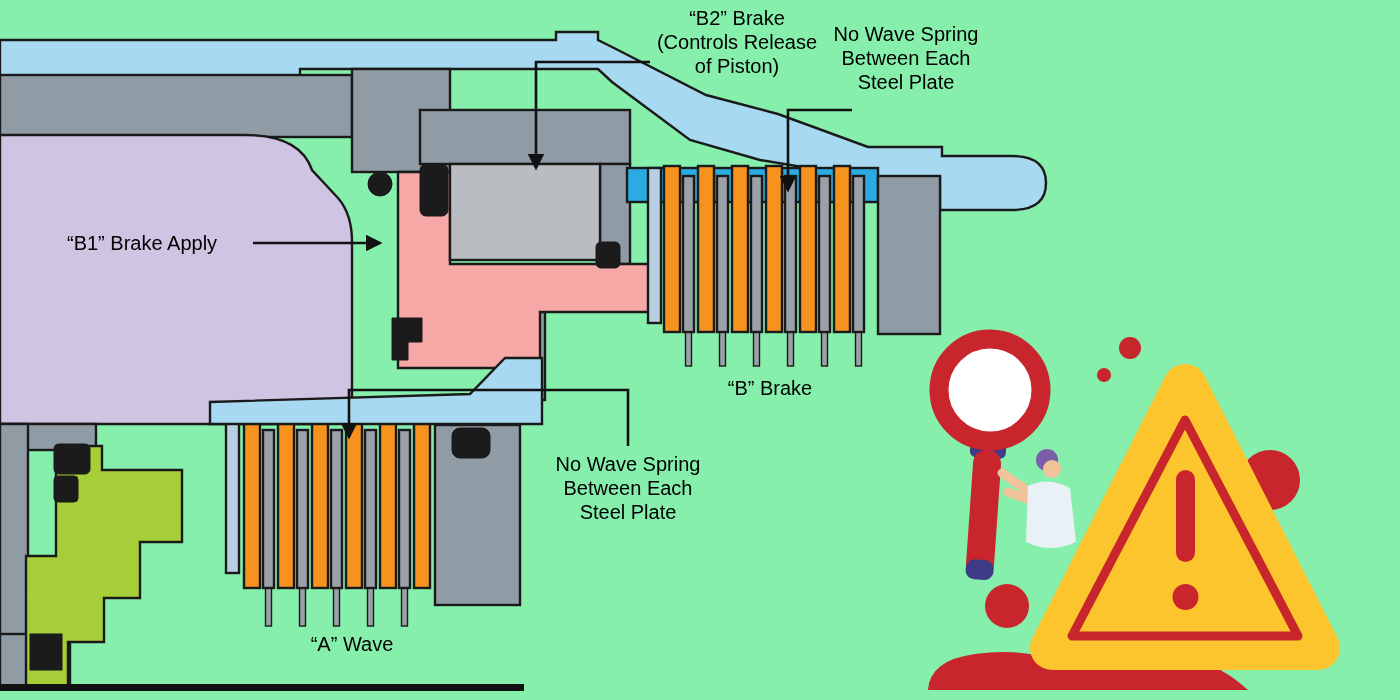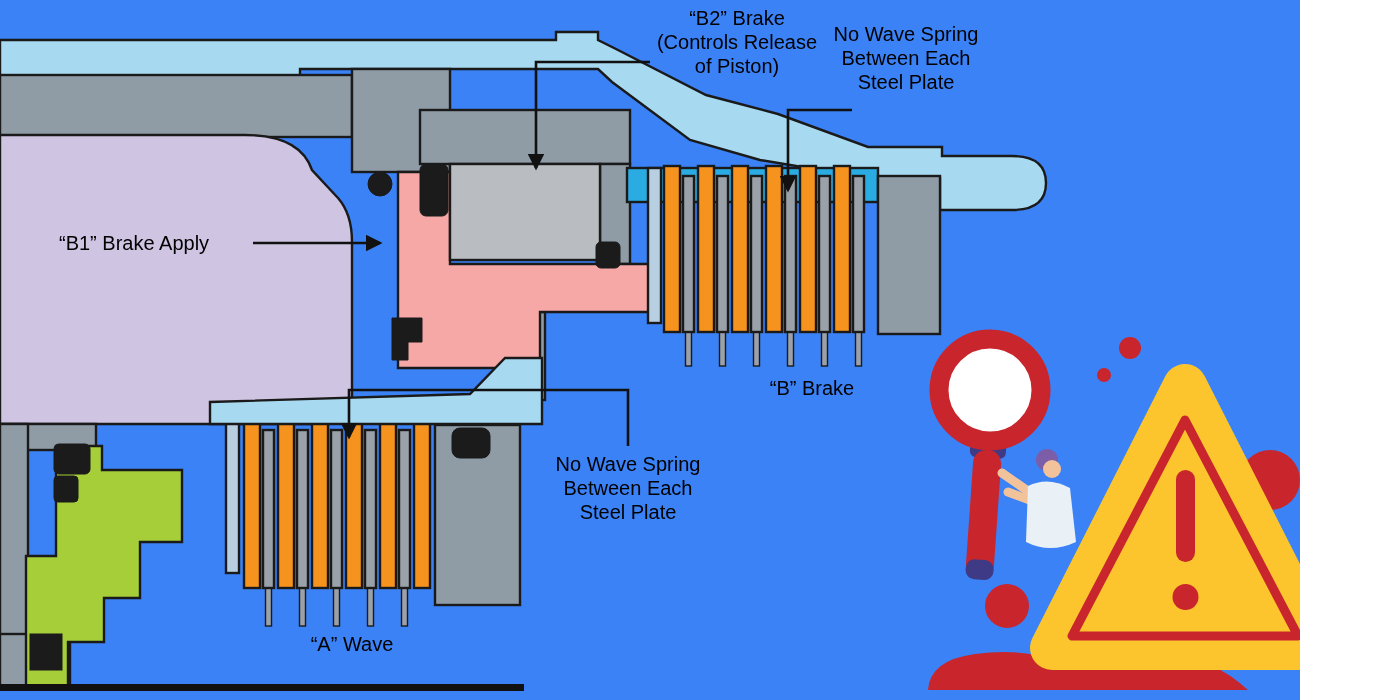--- a/index.html
+++ b/index.html
@@ -4,21 +4,21 @@
 <style>
   :root{
     --housing-blue:#a7d9f0; --band-blue:#2aabe2; --case-gray:#8f9ca6;
     --piston-gray:#b9bdc1; --purple:#cfc4e2; --pink:#f5a8a5; --green:#a6ce39;
     --friction-orange:#f6921e; --steel-gray:#9aa1a8; --plate-blue:#b7cfe0;
     --seal-black:#1b1b1b; --outline:#1a1a1a; --warning-yellow:#fcc52e;
     --warning-red:#c9252c; --navy:#3f3a85; --skin:#f2c39a;
     --hair-purple:#7b5ea7; --shirt:#e9f1f7;
   }
   html,body{margin:0;padding:0;background:#fff;}
-  .canvas{position:relative;width:1300px;height:700px;background:#3b82f6;overflow:hidden;
+  .canvas{position:relative;width:1400px;height:700px;background:#86efac;overflow:hidden;
           font-family:"Liberation Sans", sans-serif;}
   svg{position:absolute;left:0;top:0;}
   .outl{stroke:var(--outline);stroke-width:2.4;}
   .thin{stroke-width:1.4;}
   .c-blue{fill:var(--housing-blue);} .c-band{fill:var(--band-blue);}
   .c-gray{fill:var(--case-gray);}   .c-lgray{fill:var(--piston-gray);}
   .c-purple{fill:var(--purple);}    .c-pink{fill:var(--pink);}
   .c-green{fill:var(--green);}      .c-orange{fill:var(--friction-orange);}
   .c-steel{fill:var(--steel-gray);} .c-plate{fill:var(--plate-blue);}
   .c-black{fill:var(--seal-black);stroke:var(--seal-black);stroke-width:1;}
@@ -149,19 +149,19 @@
     </g>
   </g>
 </svg>
 
 <div class="lbl ctr" style="left:737px;top:6px">“B2” Brake
 (Controls Release
 of Piston)</div>
 <div class="lbl ctr" style="left:906px;top:22px">No Wave Spring
 Between Each
 Steel Plate</div>
-<div class="lbl" style="left:59px;top:231px;text-align:center">“B1” Brake Apply</div>
-<div class="lbl ctr" style="left:812px;top:376px">“B” Brake</div>
+<div class="lbl" style="left:67px;top:231px;text-align:center">“B1” Brake Apply</div>
+<div class="lbl ctr" style="left:770px;top:376px">“B” Brake</div>
 <div class="lbl ctr" style="left:352px;top:632px">“A” Wave</div>
 <div class="lbl ctr" style="left:628px;top:452px">No Wave Spring
 Between Each
 Steel Plate</div>
 </div>
 
 </body></html>

